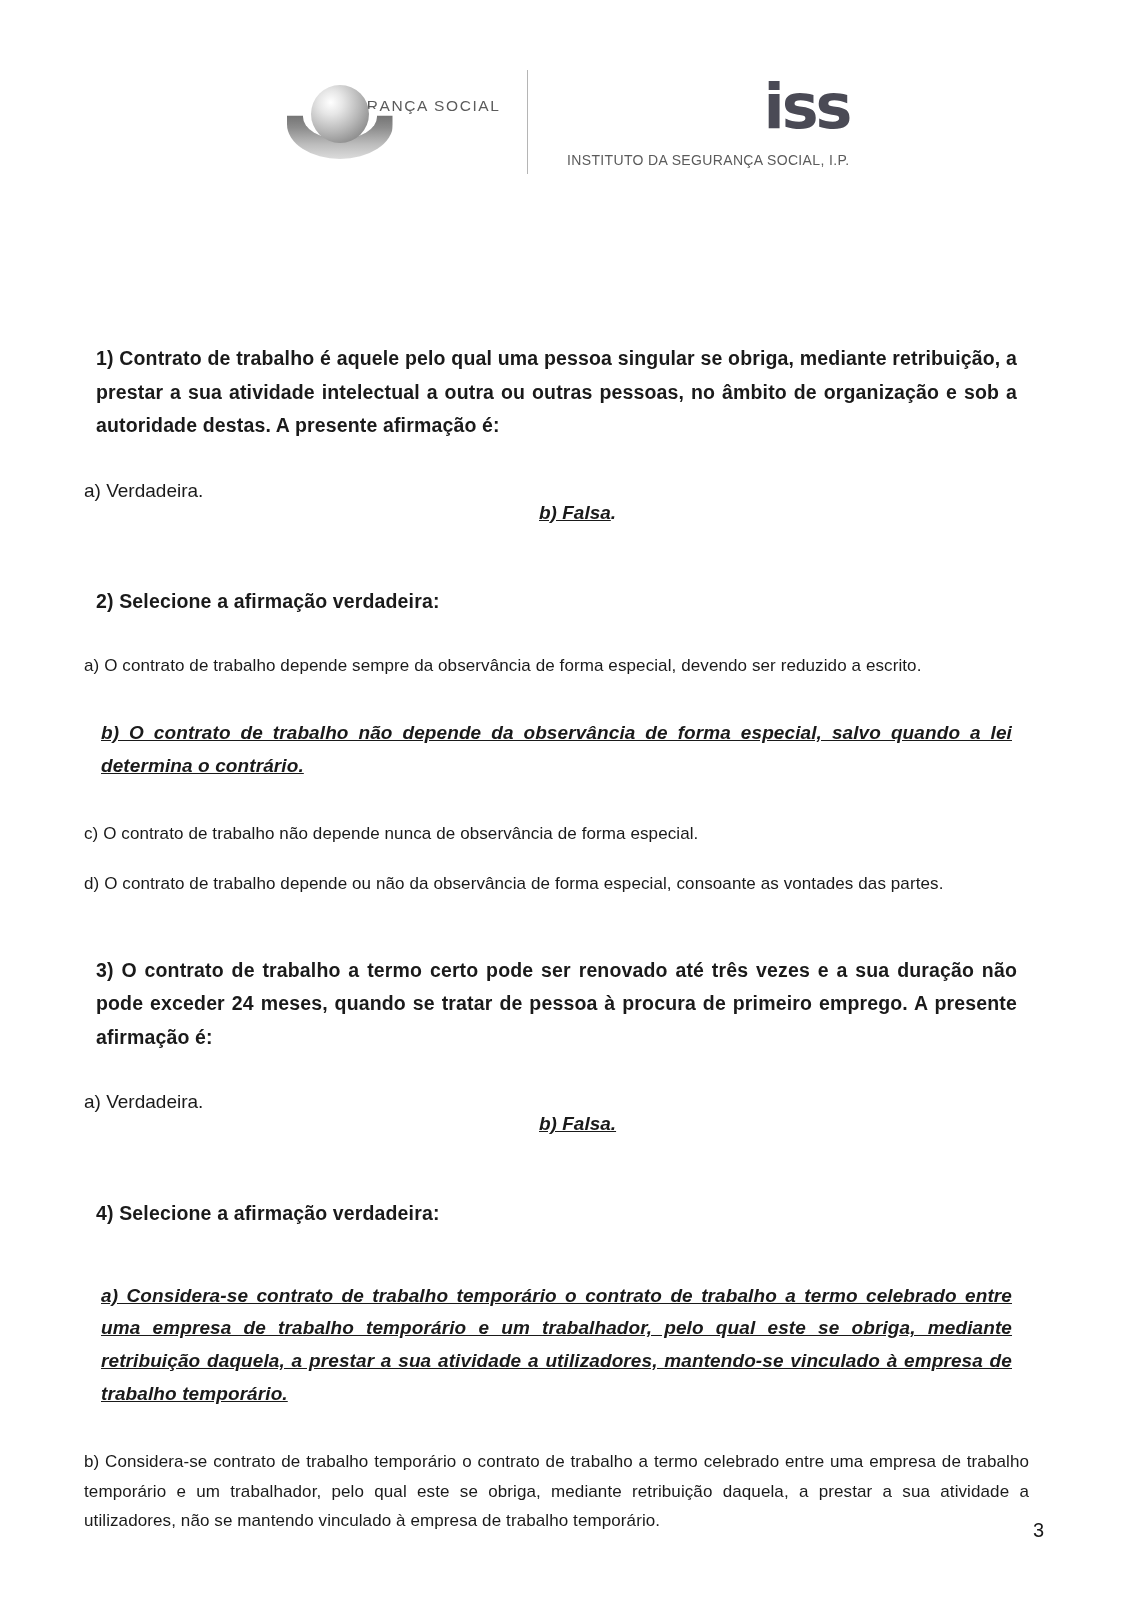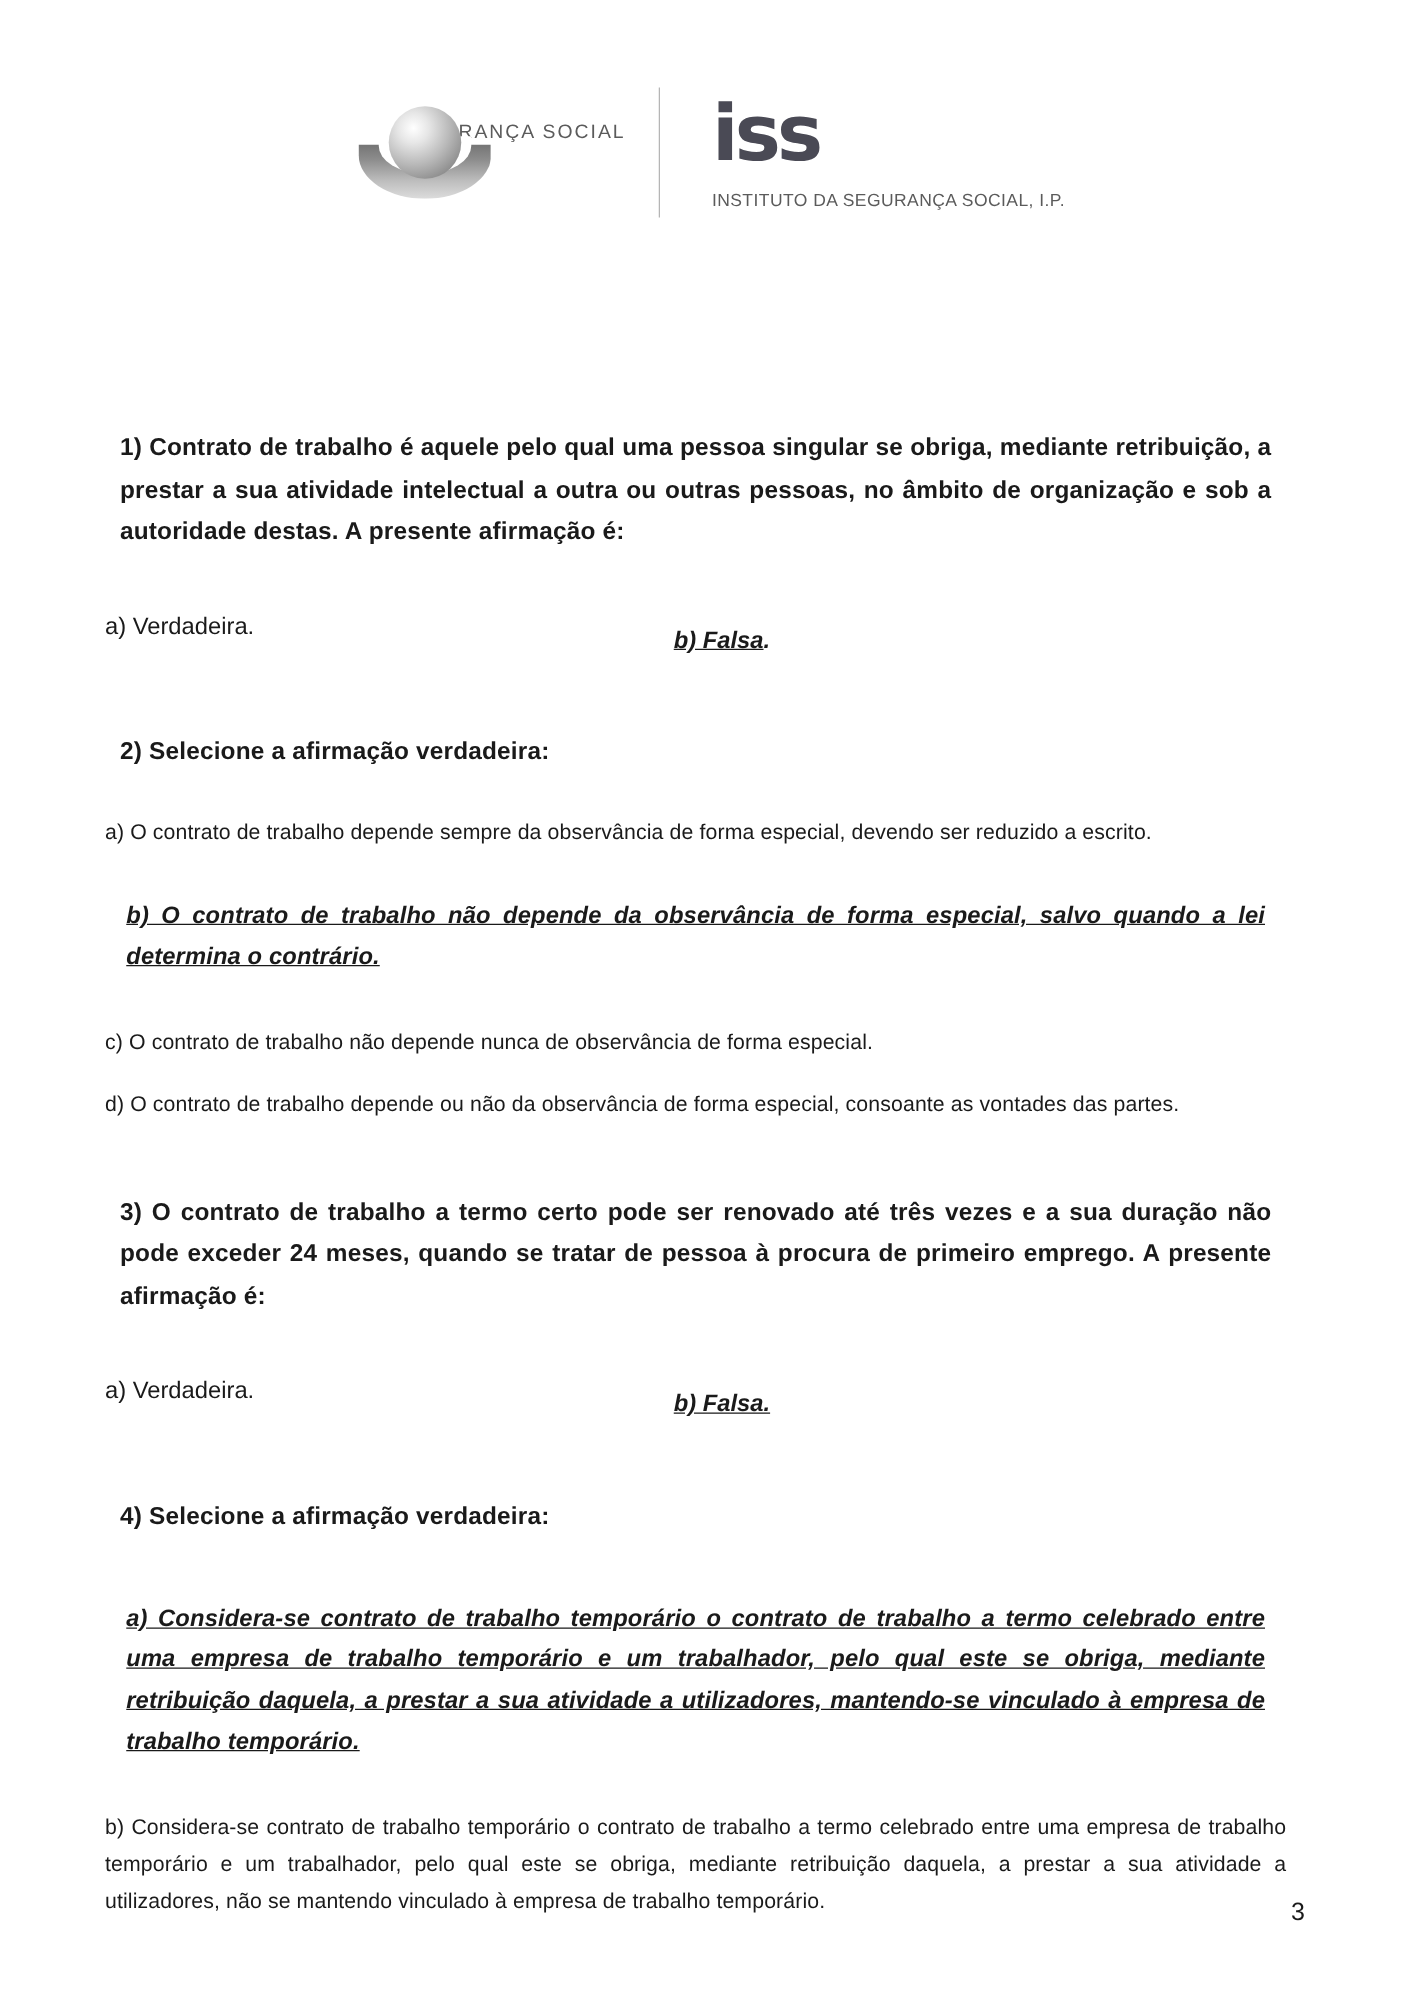--- a/index.html
+++ b/index.html
@@ -80,21 +80,21 @@
   }
   .divider {
     width: 1px;
     height: 104px;
     background: #b5b5b5;
     margin: 0 42px 0 26px;
   }
   .logo-right {
     display: flex;
     flex-direction: column;
-    align-items: flex-start;
+    align-items: flex-end;
     width: 280px;
   }
   .iss-mark {
     font-size: 62px;
     line-height: 1;
     letter-spacing: -3px;
     font-weight: bold;
     color: #4a4a55;
     font-family: "DejaVu Sans", sans-serif;
   }
@@ -138,21 +138,21 @@
     text-decoration: underline;
     letter-spacing: 0.1px;
   }
   .gap-sm { height: 20px; }
   .gap-md { height: 44px; }
 
   .tf-row {
     display: flex;
     font-size: 19px;
     line-height: 1.72;
-    align-items: center;
+    align-items: flex-start;
   }
   .tf-true { width: 455px; flex: 0 0 auto; }
   .tf-false {
     font-weight: bold;
     font-style: italic;
     margin-top: 22px;
   }
   .tf-false u { text-decoration: underline; }
 
   .page-number {

